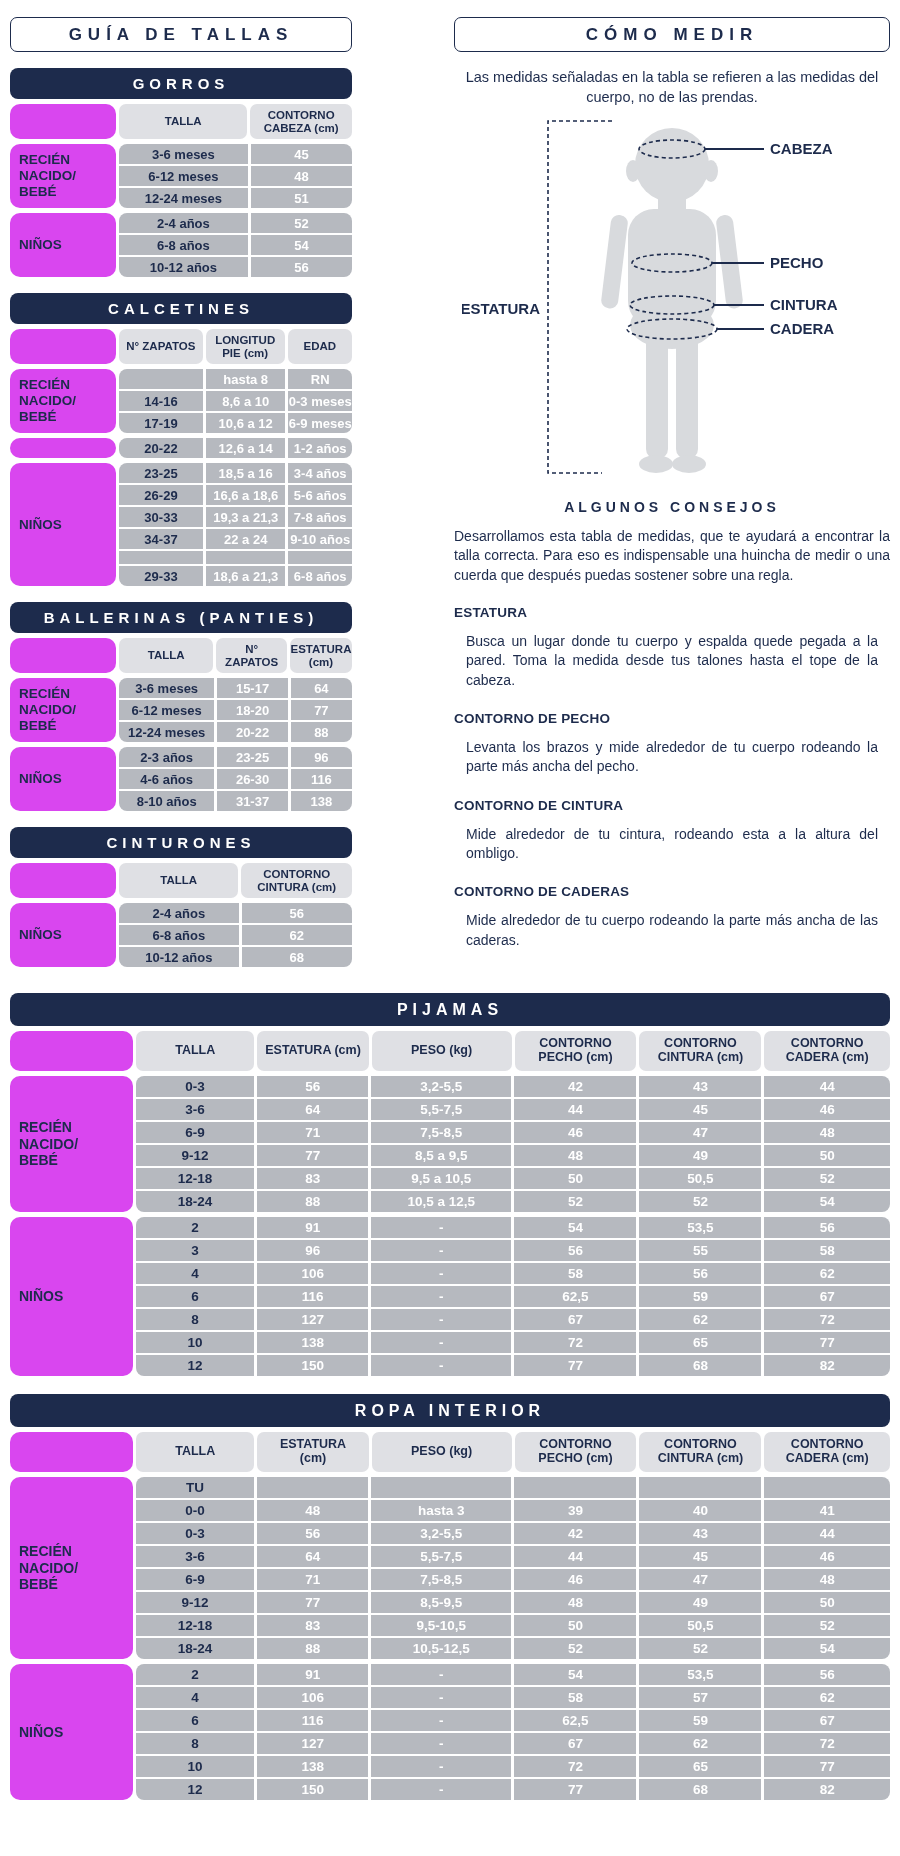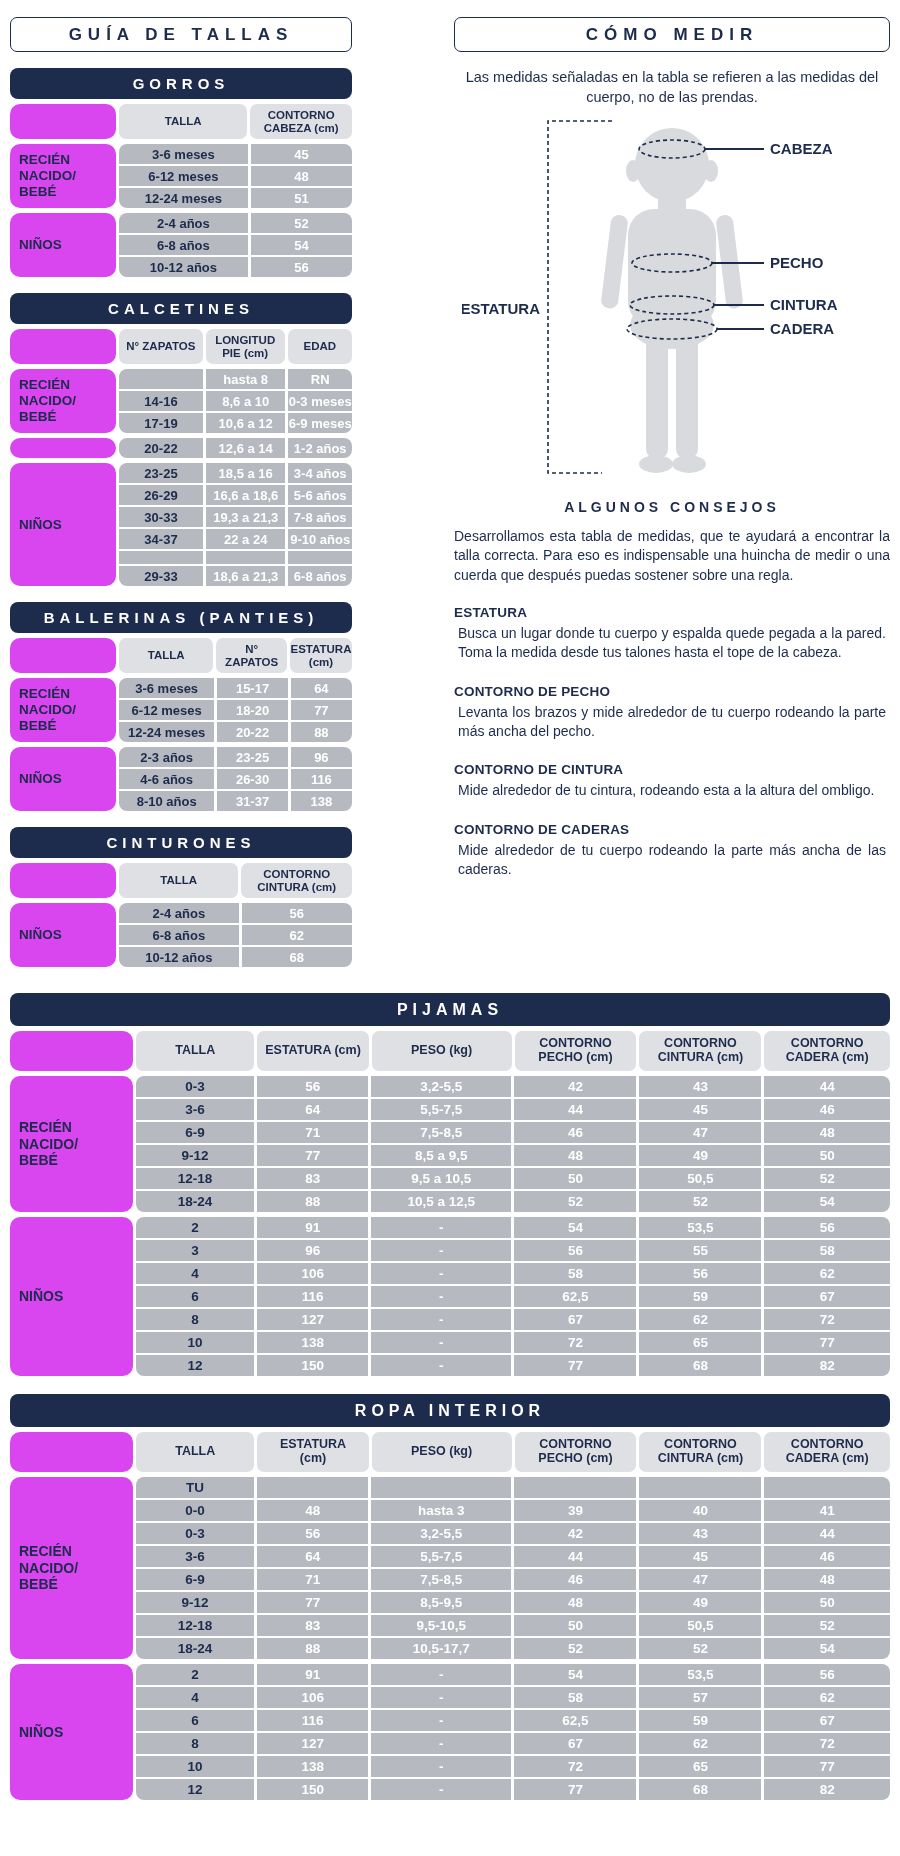--- a/index.html
+++ b/index.html
@@ -77,21 +77,21 @@
   .intro{
     text-align:center;font-size:14.5px;line-height:1.35;margin:4px 0 6px 0;color:#1d2b4c;
   }
   .diagram{display:block;margin:6px auto 0 auto;}
   .consejos-title{
     text-align:center;font-weight:bold;letter-spacing:4px;font-size:14px;margin:14px 0 12px 0;
   }
   .para{font-size:14px;line-height:1.38;text-align:justify;margin:0 0 20px 0;}
   .msec{margin-bottom:21px;}
   .msec h4{margin:0 0 2px 0;font-size:13.5px;letter-spacing:.2px;}
-  .msec p{margin:4px;font-size:14px;line-height:1.38;text-align:justify;}
+  .msec p{margin:12px;font-size:14px;line-height:1.38;text-align:justify;}
 </style>
 </head>
 <body>
 
 <div class="wrap">
 
   <div class="top-area">
 
     <div class="left-col">
       <div class="titlebox">GUÍA DE TALLAS</div>
@@ -588,21 +588,21 @@
             <div class="cell c1 size">12-18</div>
             <div class="cell c2">83</div>
             <div class="cell c3">9,5-10,5</div>
             <div class="cell c4">50</div>
             <div class="cell c5">50,5</div>
             <div class="cell c6">52</div>
           </div>
           <div class="trow">
             <div class="cell c1 size">18-24</div>
             <div class="cell c2">88</div>
-            <div class="cell c3">10,5-17,7</div>
+            <div class="cell c3">10,5-12,5</div>
             <div class="cell c4">52</div>
             <div class="cell c5">52</div>
             <div class="cell c6">54</div>
           </div>
         </div>
       </div>
       <div class="tgroup">
         <div class="glabel">NIÑOS</div>
         <div class="grows">
           <div class="trow">

